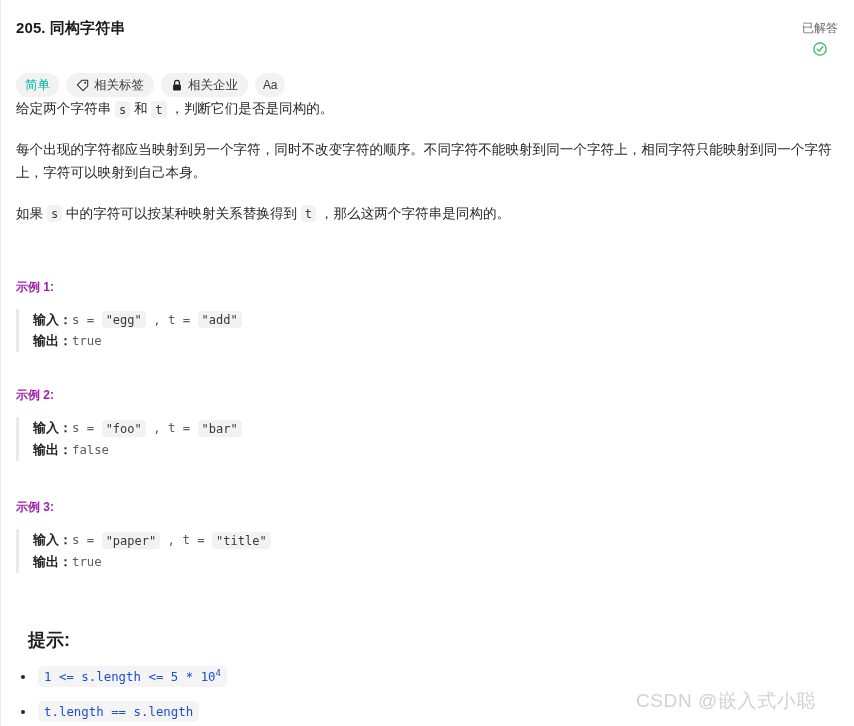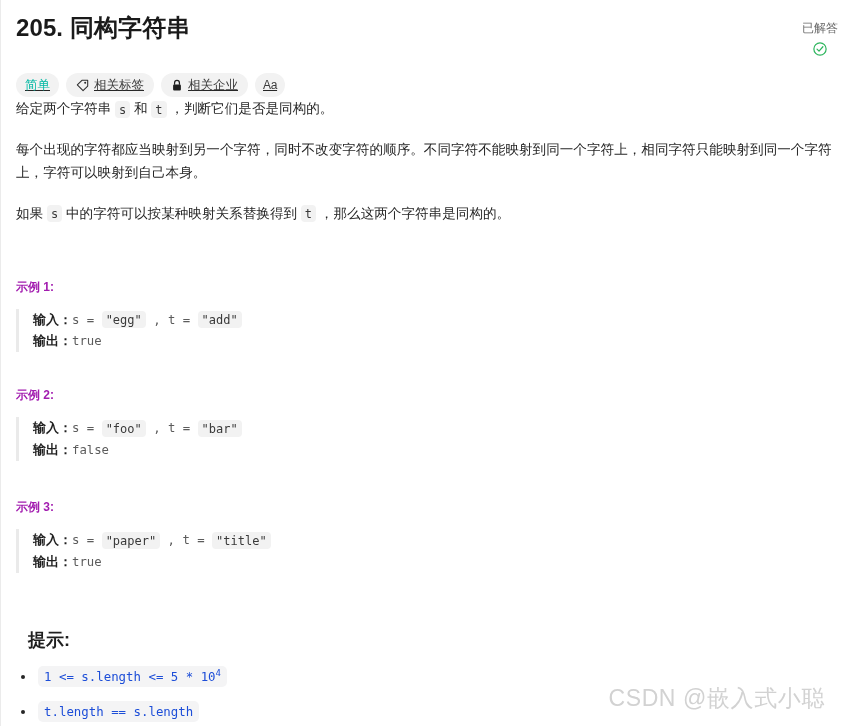--- a/index.html
+++ b/index.html
@@ -29,21 +29,21 @@
     height: 726px;
   }
 
   
   .title-row {
     display: flex;
     align-items: flex-start;
     justify-content: space-between;
   }
   .problem-title {
-    font-size: 24px;
+    font-size: 15px;
     font-weight: 700;
     line-height: 28px;
     letter-spacing: 0.1px;
     color: #1a1a1a;
     margin: 0;
     white-space: nowrap;
   }
   .solved-status {
     display: flex;
     align-items: center;
@@ -59,21 +59,20 @@
     width: 14px;
     height: 14px;
   }
 
   
   .tag-row {
     display: flex;
     align-items: center;
     gap: 7px;
     margin-top: 17px;
-    text-decoration: underline;
   }
   .pill {
     display: inline-flex;
     align-items: center;
     gap: 5px;
     height: 24px;
     padding: 0 10px;
     border-radius: 21px;
     background: #f2f2f2;
     font-size: 12.5px;
@@ -194,23 +193,23 @@
   }
   code.block-chip sup {
     font-size: 9px;
     vertical-align: super;
     line-height: 0;
   }
 
   
   .watermark {
     position: absolute;
-    right: 29px;
+    right: 38px;
     bottom: 12px;
-    font-size: 23px;
+    font-size: 19px;
     color: #d2d2d2;
     letter-spacing: 0.6px;
     white-space: nowrap;
     user-select: none;
   }
 </style>
 </head>
 <body>
 
 <div class="page-rail"></div>

